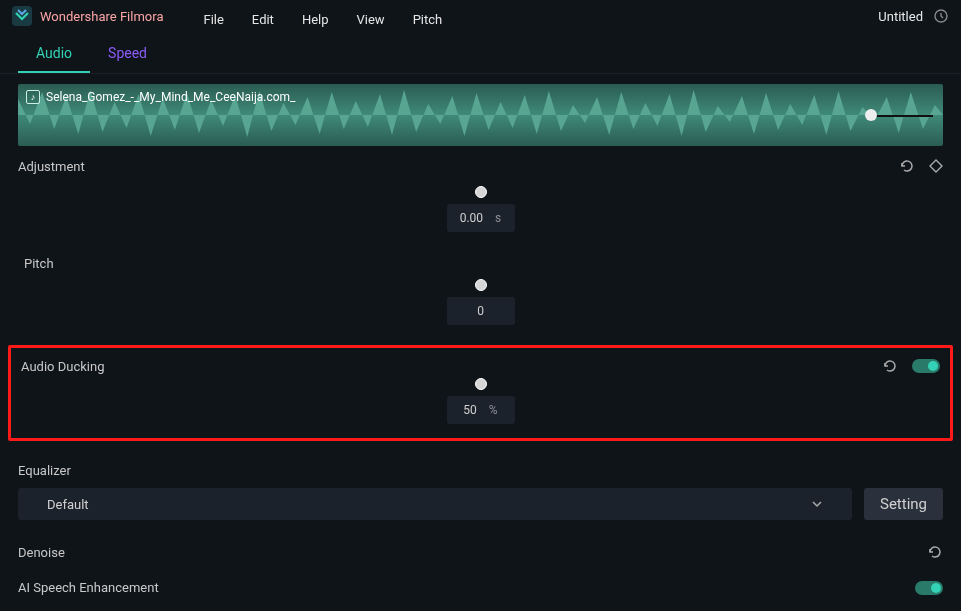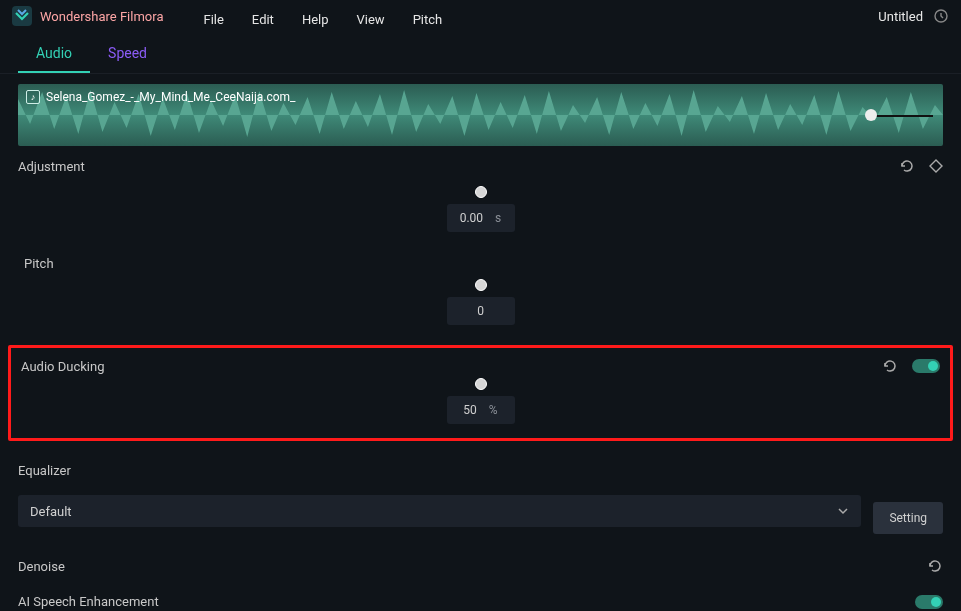--- a/index.html
+++ b/index.html
@@ -27,22 +27,22 @@
   .slider-row { display: flex; align-items: center; padding: 6px 18px 14px; gap: 12px; flex-direction: column; }
   .slider-track { position: relative; flex: 1; height: 4px; background: #4a5058; border-radius: 2px; }
   .slider-fill { position: absolute; top: 0; left: 0; height: 100%; background: #d0d0d0; border-radius: 2px; }
   .slider-thumb { position: absolute; top: 50%; width: 12px; height: 12px; background: #d6d6d6; border: 1px solid #fff; border-radius: 50%; transform: translate(-50%, -50%); }
   .value-box { height: 28px; min-width: 68px; background: #1c222b; border-radius: 3px; display: flex; align-items: center; justify-content: center; gap: 12px; padding: 0 10px; color: #d0d0d0; font-size: 12px; }
   .value-box .unit { color: #8a8f97; }
   .toggle { width: 28px; height: 14px; border-radius: 8px; background: #2a7a6a; position: relative; }
   .toggle .knob { position: absolute; top: 2px; right: 2px; width: 10px; height: 10px; background: #33d1b5; border-radius: 50%; }
   .highlight-box { margin: 6px 8px 10px; border: 3px solid #ff1a1a; border-radius: 2px; padding-top: 4px; padding-bottom: 8px; }
   .eq-row { display: flex; align-items: center; padding: 4px 18px 12px; gap: 12px; }
-  .dropdown { flex: 1; height: 32px; background: #1c222b; border-radius: 3px; display: flex; align-items: center; justify-content: space-between; padding: 0 12px; color: #d0d0d0; font-size: 13px; cursor: pointer; gap: 44px; }
-  .btn { height: 32px; padding: 0 16px; background: #2a313c; border-radius: 3px; color: #d0d0d0; font-size: 12px; display: flex; align-items: center; justify-content: center; cursor: pointer; margin-top: 14px; }
+  .dropdown { flex: 1; height: 32px; background: #1c222b; border-radius: 3px; display: flex; align-items: center; justify-content: space-between; padding: 0 29px; color: #d0d0d0; font-size: 13px; cursor: pointer; gap: 44px; }
+  .btn { height: 32px; padding: 0 16px; background: #2a313c; border-radius: 3px; color: #d0d0d0; font-size: 15px; display: flex; align-items: center; justify-content: center; cursor: pointer; }
   .footer { display: flex; justify-content: space-between; align-items: center; padding: 8px 18px 12px; }
   .reset-btn { height: 30px; padding: 0 22px; background: #2a313c; border-radius: 4px; color: #e0e0e0; font-size: 13px; display: flex; align-items: center; cursor: pointer; }
   .ok-btn { height: 30px; padding: 0 30px; background: #33d1b5; border-radius: 4px; color: #0a2a24; font-size: 13px; font-weight: 500; display: flex; align-items: center; cursor: pointer; }
   svg { display: block; }
 </style>
 </head>
 <body>
 
 <div class="titlebar">
   <span class="logo">

